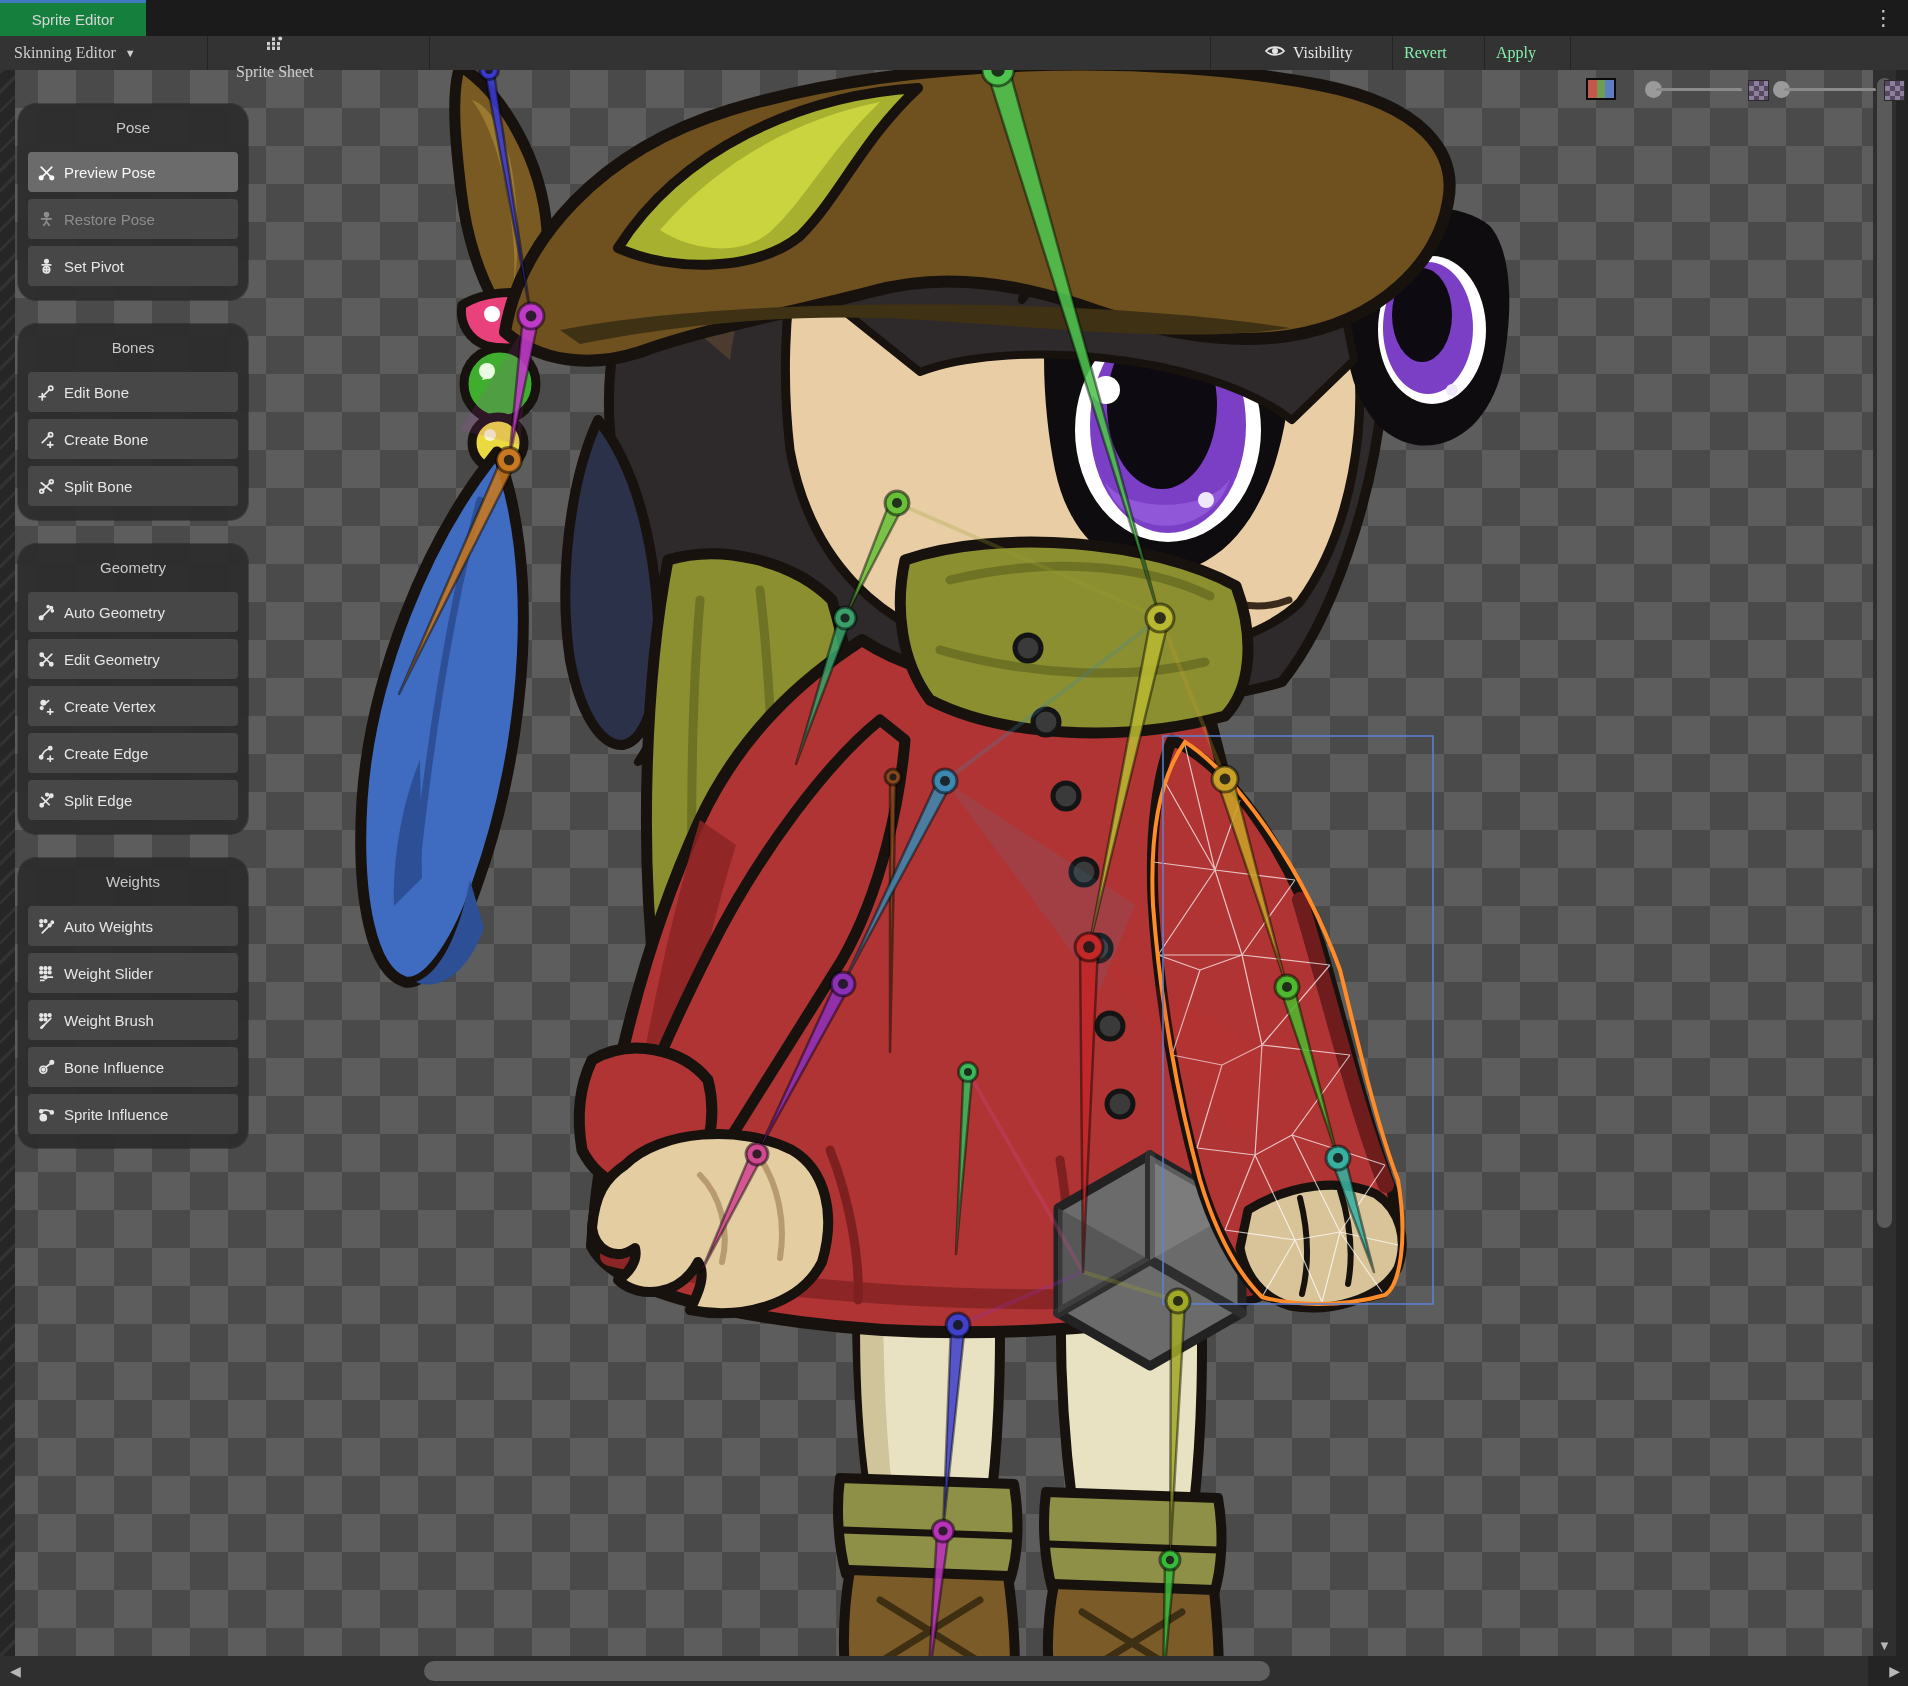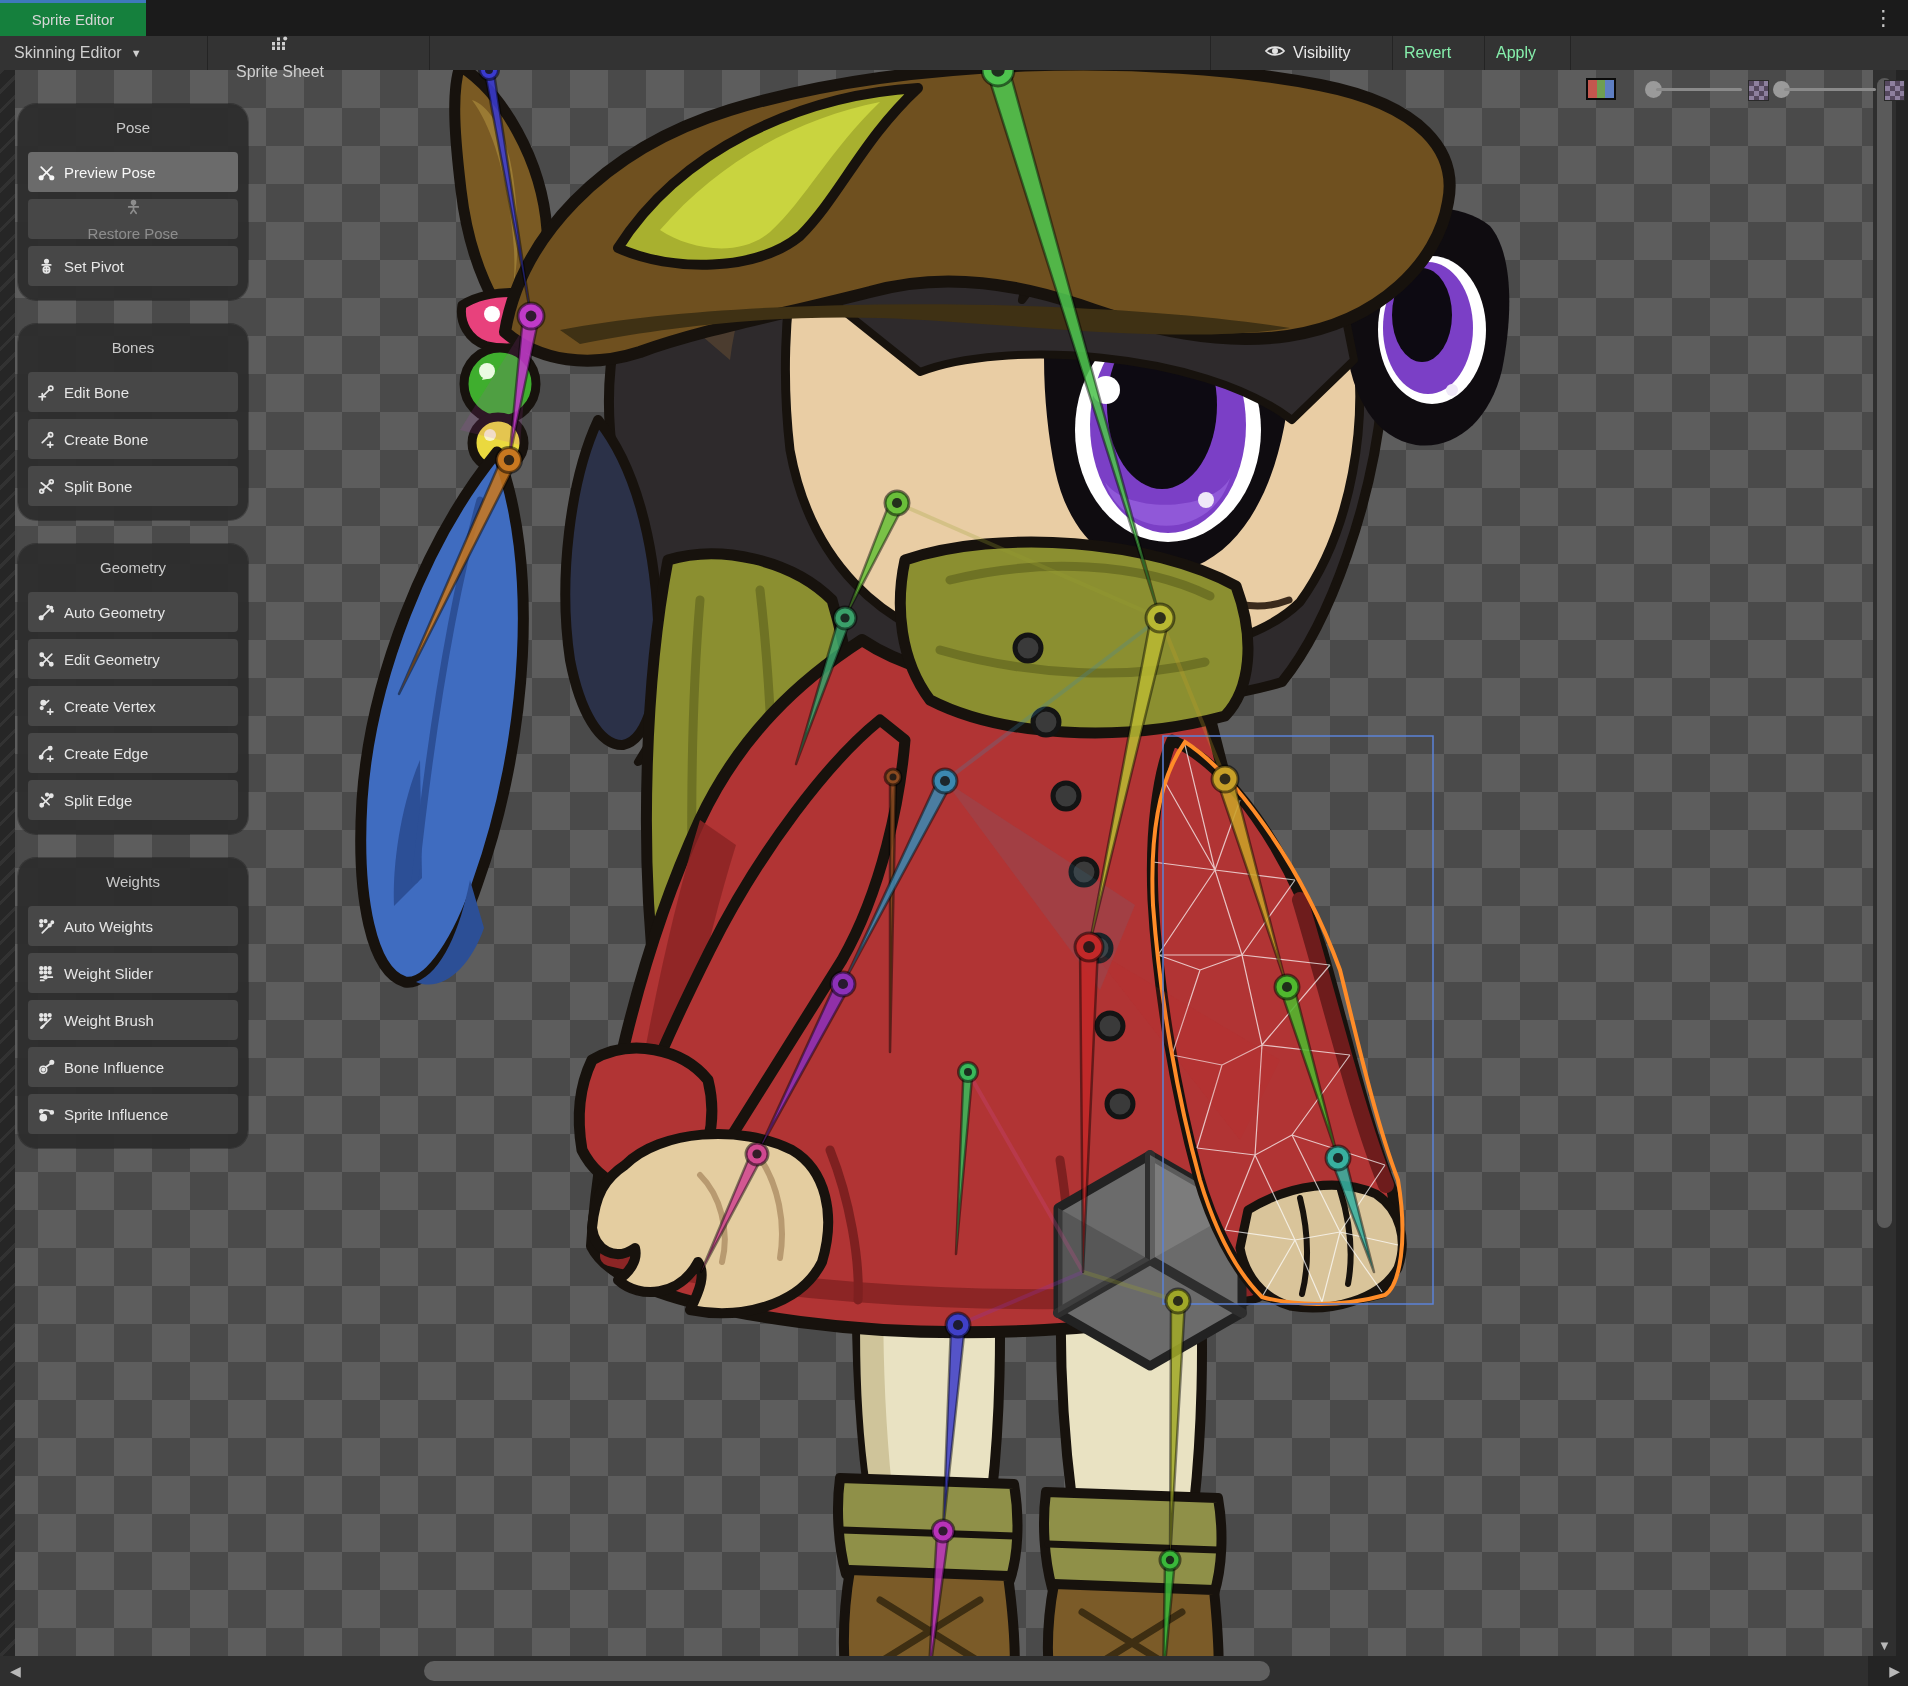--- a/index.html
+++ b/index.html
@@ -5,21 +5,21 @@
   html,body{margin:0;padding:0;}
   body{width:1908px;height:1686px;position:relative;overflow:hidden;background:#282828;
        font-family:"Liberation Sans","DejaVu Sans",sans-serif;-webkit-font-smoothing:antialiased;}
   
   .tabbar{position:absolute;top:0;left:0;right:0;height:36px;background:#1b1b1b;z-index:40;}
   .tab{position:absolute;left:0;top:0;width:146px;height:33px;background:#15803d;border-top:3px solid #3e79bb;
        color:#d6d6d6;font-size:15px;display:flex;align-items:center;justify-content:center;}
   .kebab{position:absolute;right:14px;top:4px;color:#c8c8c8;font-size:21px;line-height:28px;}
   
   .toolbar{position:absolute;top:36px;left:0;right:0;height:34px;background:#333333;z-index:40;}
-  .tbtn{position:absolute;top:0;height:34px;display:flex;align-items:center;gap:7px;color:#cfcfcf;font-size:16px;white-space:nowrap;}
+  .tbtn{position:absolute;top:0;height:34px;display:flex;align-items:center;gap:7px;color:#cfcfcf;font-size:16px;white-space:nowrap;font-family:Liberation Serif, serif;}
   .tbtn.disabled{color:#86efac;}
   .tbtn .chev{font-size:11px;margin-left:2px;color:#cfcfcf;}
   .tdiv{position:absolute;top:0;bottom:0;width:1px;background:#242424;}
   .swatch{position:absolute;top:42px;width:26px;height:18px;border:2px solid #0b0b0b;
           background:linear-gradient(90deg,#c4574e 0 33%,#6f9e52 33% 66%,#5e7ec2 66%);}
   .track{position:absolute;top:52px;height:3px;background:#8a8a8a;border-radius:2px;}
   .knob{position:absolute;top:45px;width:17px;height:17px;border-radius:50%;background:#9a9a9a;}
   .mini-checker{position:absolute;top:44px;width:19px;height:19px;border:1px solid #2a2a2a;
           background:repeating-conic-gradient(#8d7f9e 0% 25%,#55485f 0% 50%) 0 0/10px 10px;}
   
@@ -30,21 +30,21 @@
   #canvas-svg{position:absolute;top:0;left:0;width:1908px;height:1686px;z-index:6;}
   
   #panel-col{position:absolute;left:18px;top:104px;width:230px;z-index:20;}
   .panel{background:rgba(45,45,45,.97);border-radius:18px;padding:14px 10px;box-shadow:0 0 0 1px rgba(0,0,0,.28);}
   .panel + .panel{margin-top:24px;}
   .panel-title{text-align:center;color:#c9c9c9;font-size:15px;height:24px;line-height:20px;margin-bottom:10px;}
   .tool-btn{height:40px;border-radius:4px;background:#474747;display:flex;align-items:center;gap:9px;
             padding:0 10px;margin-top:7px;color:#e6e6e6;font-size:15px;cursor:default;}
   .tool-btn:first-of-type{margin-top:0;}
   .tool-btn.active{background:#6b6b6b;color:#f7f7f7;}
-  .tool-btn.disabled{color:#8d8d8d;flex-direction:column;}
+  .tool-btn.disabled{color:#8d8d8d;}
   .tool-btn .icn{display:flex;width:17px;height:17px;align-items:center;justify-content:center;flex:none;}
   
   .redge{position:absolute;right:0;top:70px;width:12px;bottom:0;background:#242424;z-index:28;}
   .vscroll{position:absolute;right:12px;top:70px;width:23px;bottom:30px;background:#2f2f2f;z-index:30;}
   .vthumb{position:absolute;left:4px;right:4px;top:8px;height:1150px;background:#5a5a5a;border-radius:8px;}
   .varrow{position:absolute;bottom:3px;left:0;right:0;text-align:center;color:#b8b8b8;font-size:13px;}
   .hscroll{position:absolute;left:0;right:40px;bottom:0;height:30px;background:#2f2f2f;z-index:30;}
   .hthumb{position:absolute;left:424px;width:846px;top:5px;height:20px;background:#5f5f5f;border-radius:10px;}
   .harrow{position:absolute;top:0;height:30px;line-height:30px;color:#b8b8b8;font-size:14px;}
   .corner{position:absolute;right:0;bottom:0;width:40px;height:30px;background:#242424;z-index:31;}

